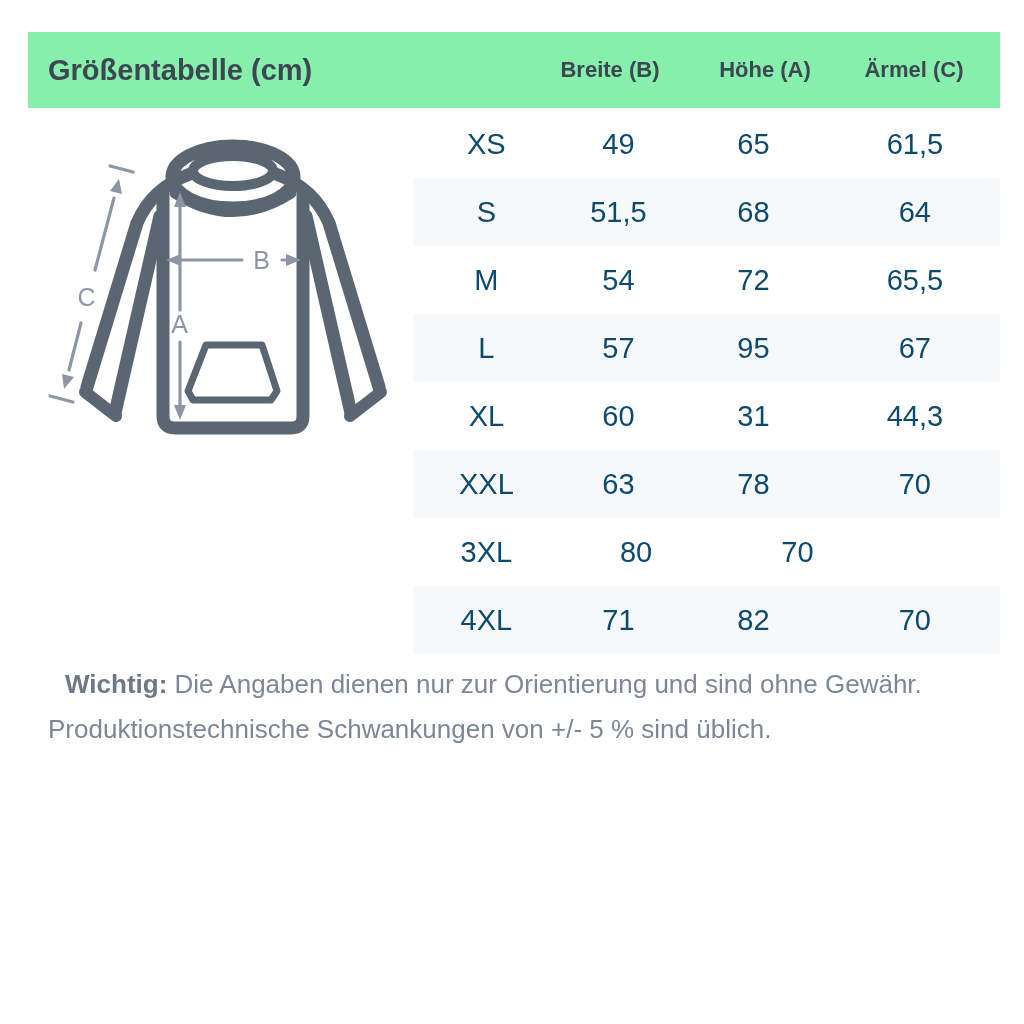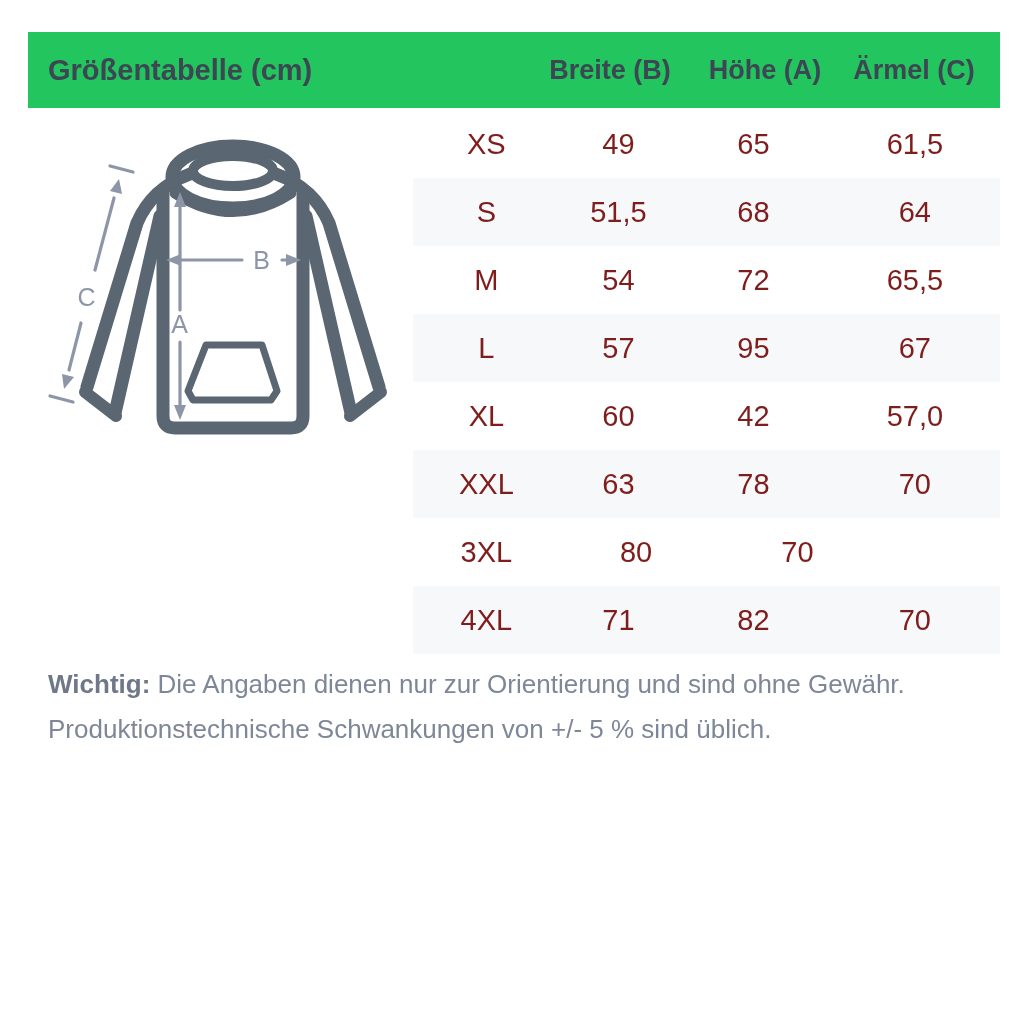--- a/index.html
+++ b/index.html
@@ -7,34 +7,34 @@
     width: 1024px; height: 1024px;
     background: #ffffff;
     font-family: "Liberation Sans", sans-serif;
     position: relative;
     overflow: hidden;
   }
   .header-band {
     position: absolute;
     left: 28px; top: 32px;
     width: 972px; height: 76px;
-    background: #22c55e;
+    background: #86efac;
   }
   .page-title {
     position: absolute;
     left: 20px; top: 0;
     height: 76px; line-height: 76px;
     font-size: 29px; font-weight: bold;
     color: #3d4753;
     white-space: nowrap;
   }
   .col-header {
     position: absolute;
     top: 0; height: 76px; line-height: 76px;
-    font-size: 27px; font-weight: bold;
+    font-size: 22px; font-weight: bold;
     color: #3d4753;
     text-align: center;
     white-space: nowrap;
   }
   .col-header.breite { left: 520px; width: 124px; }
   .col-header.hoehe  { left: 662px; width: 150px; }
   .col-header.aermel { left: 800px; width: 172px; }
 
   .diagram-wrap {
     position: absolute;
@@ -49,37 +49,37 @@
   }
   .row {
     display: flex;
     height: 68px;
     align-items: center;
   }
   .row.striped { background: #f7f8fa; }
   .cell {
     text-align: center;
     font-size: 29px;
-    color: #7f1d1d;
+    color: #0c4a6e;
     line-height: 68px;
   }
   .cell.size   { width: 25%; }
   .cell.breite { width: 20%; }
   .cell.hoehe  { width: 26%; text-align: center; }
   .cell.aermel { width: 29%; }
 
   .note {
     position: absolute;
     left: 48px; top: 662px;
     width: 930px;
     font-size: 26px;
     line-height: 45px;
     color: #7e8798;
   }
-  .note .note-bold { font-weight: bold; color: #6e7888; }
+  .note .note-bold { font-weight: bold; color: #6e7888; margin-left: 17px; }
 
   svg text.dim-label {
     font-family: "Liberation Sans", sans-serif;
     font-size: 25px;
     fill: #8c96a6;
     letter-spacing: 1px;
   }
 </style>
 </head>
 <body>
@@ -161,22 +161,22 @@
   </div>
   <div class="row striped">
     <div class="cell size">L</div>
     <div class="cell breite">57</div>
     <div class="cell hoehe">95</div>
     <div class="cell aermel">67</div>
   </div>
   <div class="row">
     <div class="cell size">XL</div>
     <div class="cell breite">60</div>
-    <div class="cell hoehe">42</div>
-    <div class="cell aermel">57,0</div>
+    <div class="cell hoehe">31</div>
+    <div class="cell aermel">44,3</div>
   </div>
   <div class="row striped">
     <div class="cell size">XXL</div>
     <div class="cell breite">63</div>
     <div class="cell hoehe">78</div>
     <div class="cell aermel">70</div>
   </div>
   <div class="row">
     <div class="cell size">3XL</div>
     <div class="cell hoehe">80</div>

